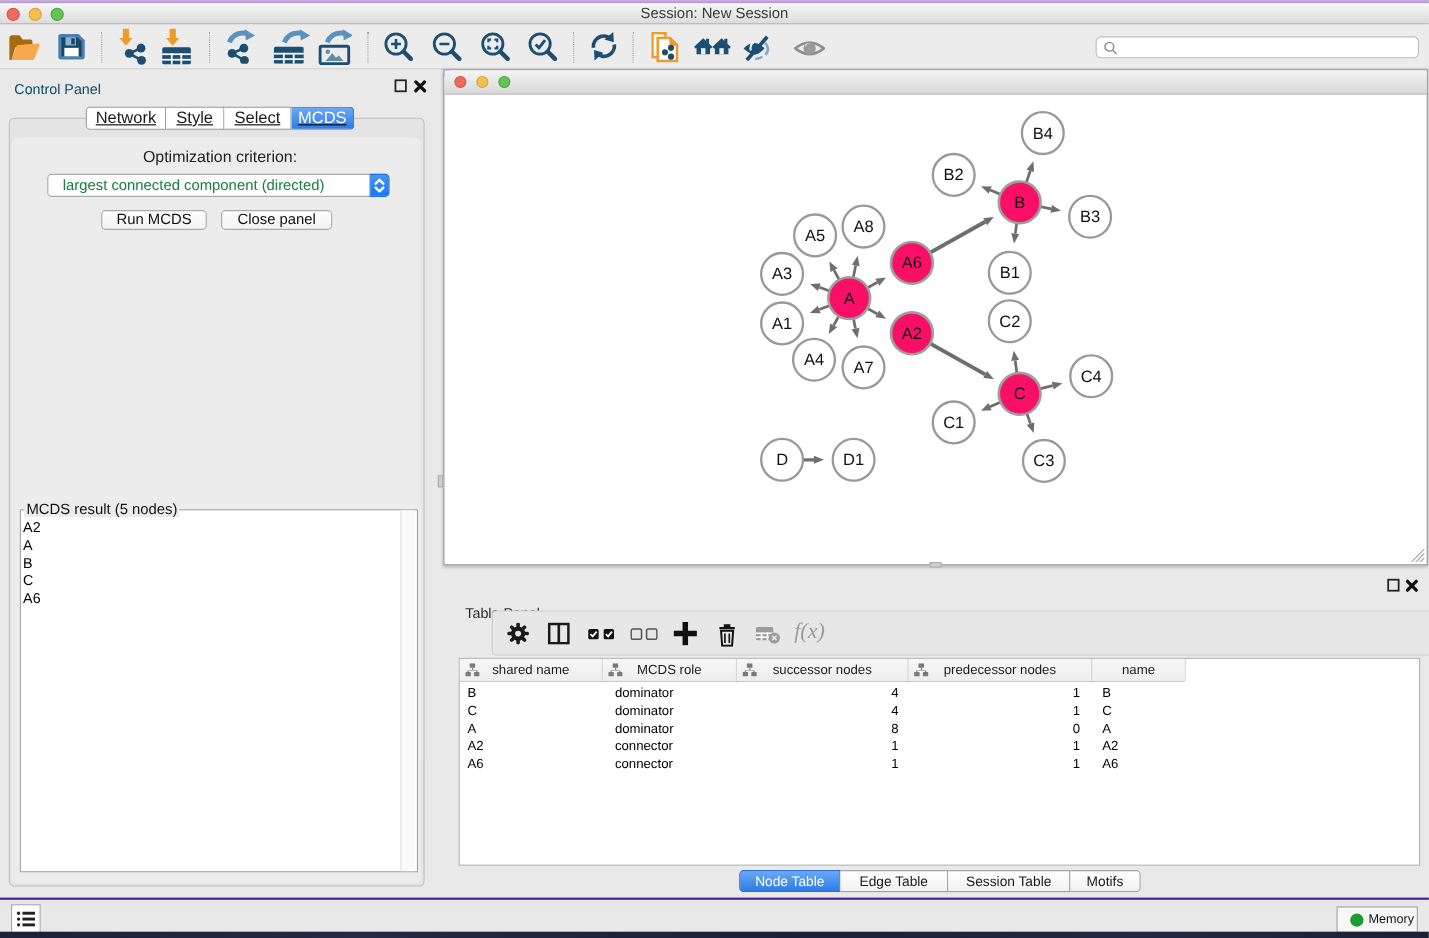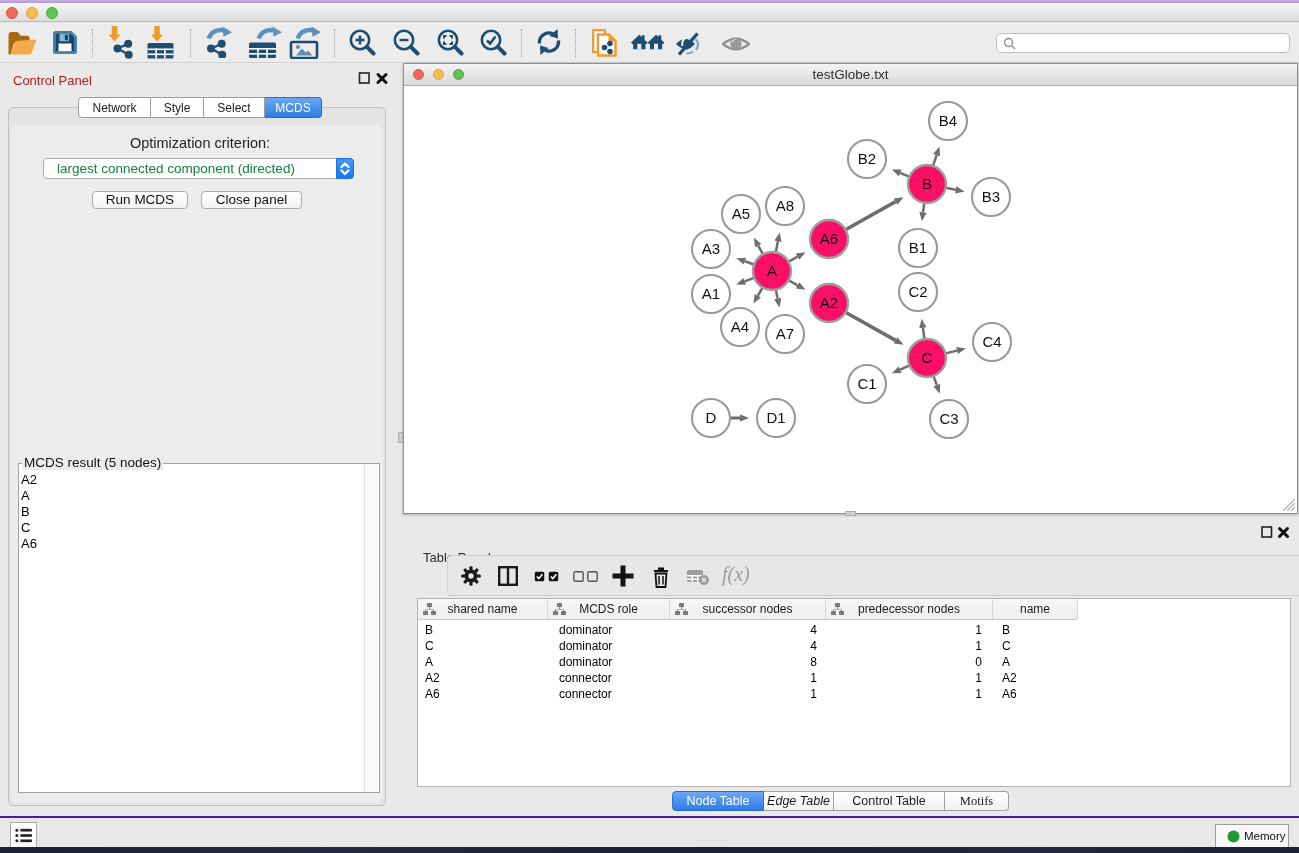--- a/index.html
+++ b/index.html
@@ -18,24 +18,24 @@
 #tl-y { left:26px; background:#f5bf4f; border:0.5px solid #d6a243; }
 #tl-g { left:46px; background:#61c555; border:0.5px solid #48a33c; }
 
 
 #toolbar { left:0; top:23px; width:1299px; height:40px; background:#ececec; border-bottom:1px solid #d2d2d2; }
 .tbi { position:absolute; top:5px; }
 .tsep { position:absolute; top:6px; height:28px; width:0; border-left:1px dotted #9f9f9f; }
 #searchbox { position:absolute; left:996px; top:10px; width:294px; height:20px; background:#fff; border:1px solid #bdbdbd; border-radius:5px; }
 
 
-#cp-title { left:13px; top:73px; font-size:13px; color:#b91c1c; }
+#cp-title { left:13px; top:73px; font-size:13px; color:#0c4a6e; }
 #cp-outer { left:8px; top:107px; width:378px; height:699px; background:#e4e4e4; border:1px solid #bfbfbf; border-radius:5px; }
 #cp-inner { left:11px; top:125px; width:372px; height:678px; background:#ececec; border-radius:6px; }
-.tabbar { position:absolute; top:97px; height:21px; display:flex; font-size:12px; }
+.tabbar { position:absolute; top:97px; height:21px; display:flex; font-size:15px;text-decoration:underline; }
 .tab { border:1px solid #9d9d9d; border-left:none; background:#fff; color:#1a1a1a; display:flex; align-items:center; justify-content:center; }
 .tab.first { border-left:1px solid #9d9d9d; border-radius:4px 0 0 4px; }
 .tab.last { border-radius:0 4px 4px 0; }
 .tab.sel { background:linear-gradient(#6ca7f5,#2d7ce8); border-color:#2a6fd0; color:#fff; }
 #opt-label { left:0px; top:135px; width:400px; text-align:center; font-size:14.5px; color:#1f1f1f; }
 #dropdown { left:43px; top:158px; width:311px; height:21px; background:#fff; border:1px solid #ababab; border-radius:4px; }
 #dropdown .txt { position:absolute; left:13px; top:2px; font-size:13.5px; color:#15803d; }
 #dropdown .btn { position:absolute; right:-1px; top:-1px; width:18px; height:21px; background:linear-gradient(#4795f2,#1479f8); border-radius:0 4px 4px 0; border:1px solid #1b6fe0; }
 .pbtn { position:absolute; top:191px; height:18px; background:linear-gradient(#ffffff,#f3f3f3); border:1px solid #ababab; border-radius:4px; font-size:13.5px; color:#111; text-align:center; line-height:16px; }
 #fieldset { left:18px; top:463px; width:362px; height:330px; border:1px solid #a2a2a2; background:#fff; }
@@ -58,36 +58,37 @@
 
 #tp-title { left:423px; top:526px; font-size:13px; color:#2a2a2a;margin-top:24px; }
 #tp-toolbar { left:412px; top:555px; width:880px; height:41px; background:#e7e7e7; border:1px solid #cfcfcf; border-radius:4px;margin-left:35px; }
 #tp-table { left:417px; top:598px; width:874px; height:189px; background:#fff; border:1px solid #b2b2b2;padding-left:30px; }
 #tp-header { position:absolute; left:0; top:0; width:659px; height:21px; background:linear-gradient(#f7f7f7,#eeeeee); border-bottom:1px solid #c9c9c9; font-size:12px; color:#1a1a1a; }
 .hcol { position:absolute; top:0; height:20px; border-right:1px solid #d6d6d6; display:flex; align-items:center; justify-content:center; }
 .trow { position:absolute; font-size:12px; color:#000; }
 .bottomtabs { left:672px; top:791px; height:20px; display:flex; font-size:12.5px; }
 .btab { border:1px solid #a0a0a0; border-left:none; background:linear-gradient(#fff,#f2f2f2); color:#1a1a1a; display:flex; align-items:center; justify-content:center; }
 .btab.first { border-left:1px solid #a0a0a0; border-radius:4px 0 0 4px; }
-.btab.last { border-radius:0 4px 4px 0;font-family:Liberation Serif, serif; }
+.btab.last { border-radius:0 4px 4px 0; }
 .btab.sel { background:linear-gradient(#6ca7f5,#2d7ce8); border-color:#2a6fd0; color:#fff; }
 
 
 #statusbar { left:0; top:816px; width:1299px; height:42px; background:#e8e8e8; border-top:2px solid #4c1d95; }
 #listbtn { position:absolute; left:10px; top:4px; width:27px; height:27px; background:#fdfdfd; border:1px solid #a9a9a9; }
 #membtn { position:absolute; left:1215px; top:6px; width:74px; height:24px; background:#f7f7f7; border:1px solid #9e9e9e; font-size:11.5px; color:#111; }
 #desktop { left:0; top:847px; width:1299px; height:6px; background:linear-gradient(90deg,#1b2032,#252a42 25%,#1a1f31 55%,#232840 80%,#1b2032); }
 </style>
 </head>
 <body>
 <div class="abs" id="purple"></div>
 <div class="abs" id="titlebar">
   <div class="tl" id="tl-r"></div>
     <div class="tl" id="tl-y"></div>
     <div class="tl" id="tl-g"></div>
+  <div class="title">Session: New Session</div>
 </div>
 <div class="abs" id="toolbar">
   <svg class="tbi" style="left:7px;top:8px;" width="30" height="24" viewBox="0 0 30 24">
       <path d="M1.5 4 Q1.5 1 4.5 1 L9.5 1 Q11 1 11.8 2.2 L13.5 4.8 L20.5 4.8 Q22.5 4.8 22.5 6.8 L22.5 12 L7 12 L3.5 23.5 L1.5 23.5 Z" fill="#a76a11"></path>
       <path d="M3.5 23.5 L8 11 Q8.3 10 9.5 10 L28 8.5 Q29.5 8.4 29 10 L24.5 22 Q24 23.5 22.5 23.5 Z" fill="#f5a94b"></path>
     </svg>
   <svg class="tbi" style="left:52px;top:7px;" width="26" height="25" viewBox="0 0 26 25">
       <path d="M1 3.5 Q1 1 3.5 1 L19.5 1 L25 6.5 L25 21.5 Q25 24 22.5 24 L3.5 24 Q1 24 1 21.5 Z" fill="#4a81a8"></path>
       <path d="M3.8 3.8 L18.4 3.8 L22.2 7.6 L22.2 21.2 L3.8 21.2 Z" fill="#14486b"></path>
       <rect x="7.5" y="3.8" width="9.5" height="7.5" fill="#8fb3cc"></rect>
@@ -287,21 +288,20 @@
 <div class="abs" id="fs-scroll"></div>
 <div class="abs" id="fs-legend">MCDS result (5 nodes)</div>
 <div class="abs" id="fs-list">A2<br>A<br>B<br>C<br>A6</div>
 
 <div class="abs" id="netwin">
   <div style="position:absolute;left:0;top:0;width:0;height:0;border-top:6px solid #3a6fd8;border-right:6px solid transparent;"></div>
   <div id="net-titlebar">
     <div class="ntl" style="left:9px;background:#ee6a5f;border:0.5px solid #d35248;"></div>
     <div class="ntl" style="left:29px;background:#f5bf4f;border:0.5px solid #d6a243;"></div>
     <div class="ntl" style="left:49px;background:#61c555;border:0.5px solid #48a33c;"></div>
-    <div class="title">testGlobe.txt</div>
   </div>
   <svg style="position:absolute;right:2px;bottom:2px;" width="13" height="13" viewBox="0 0 13 13">
       <g stroke="#aaaaaa" stroke-width="1.2">
         <line x1="1" y1="13" x2="13" y2="1"></line>
         <line x1="5" y1="13" x2="13" y2="5"></line>
         <line x1="9" y1="13" x2="13" y2="9"></line>
       </g>
     </svg>
   <svg id="graph" width="893" height="427" viewBox="0 0 893 427">
       <line x1="368.0" y1="184.0" x2="340.7" y2="194.3" stroke-width="2.5"></line>
@@ -516,22 +516,22 @@
 <div class="trow" style="left:408px;top:72px;width:156px;text-align:right;">1</div>
 <div class="trow" style="left:584px;top:72px;">A2</div>
 <div class="trow" style="left:7px;top:88px;">A6</div>
 <div class="trow" style="left:141px;top:88px;">connector</div>
 <div class="trow" style="left:252px;top:88px;width:147px;text-align:right;">1</div>
 <div class="trow" style="left:408px;top:88px;width:156px;text-align:right;">1</div>
 <div class="trow" style="left:584px;top:88px;">A6</div>
 </div>
 <div class="abs bottomtabs">
   <div class="btab first sel" style="width:92px;">Node Table</div>
-  <div class="btab" style="width:70px;font-style:italic;">Edge Table</div>
-  <div class="btab" style="width:111px;">Control Table</div>
+  <div class="btab" style="width:98px;">Edge Table</div>
+  <div class="btab" style="width:111px;">Session Table</div>
   <div class="btab last" style="width:64px;">Motifs</div>
 </div>
 
 <div class="abs" id="statusbar">
   <div id="listbtn">
       <svg width="17" height="15" viewBox="0 0 19 17" style="position:absolute;left:4px;top:5px;">
         <g fill="#222">
           <circle cx="2" cy="2.5" r="1.7"></circle>
           <circle cx="2" cy="8.5" r="1.7"></circle>
           <circle cx="2" cy="14.5" r="1.7"></circle>

